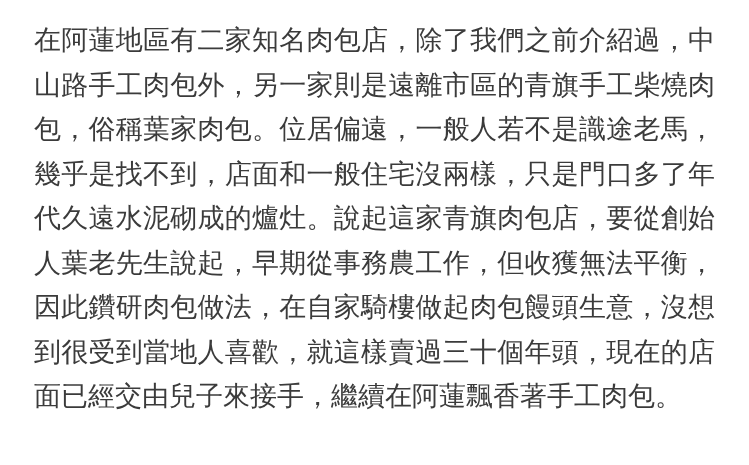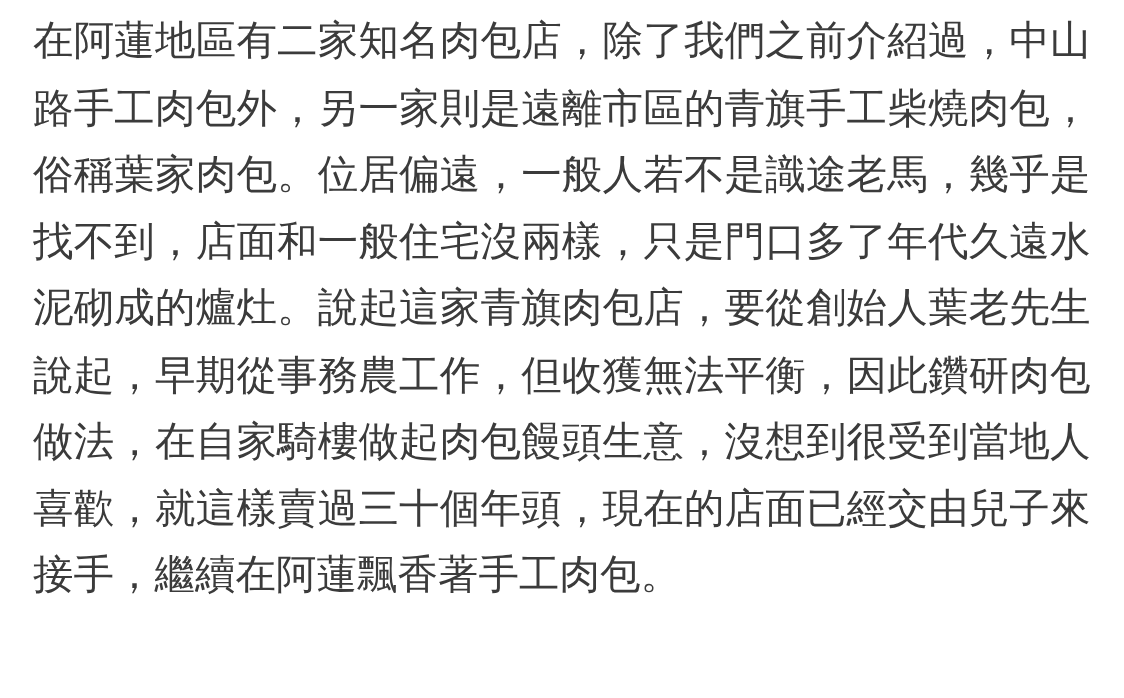--- a/index.html
+++ b/index.html
@@ -21,21 +21,21 @@
     background: #ffffff;
   }
   .article-body {
     font-size: 27px;
     line-height: 44.5px;
     color: #3b3b3b;
     text-align: justify;
     text-justify: inter-ideograph;
     letter-spacing: 0px;
     word-break: break-all;
-    margin: 4px;
+    margin: 16px;
   }
 </style>
 </head>
 <body>
 
 <div class="page">
   <p class="article-body">在阿蓮地區有二家知名肉包店，除了我們之前介紹過，中山路手工肉包外，另一家則是遠離市區的青旗手工柴燒肉包，俗稱葉家肉包。位居偏遠，一般人若不是識途老馬，幾乎是找不到，店面和一般住宅沒兩樣，只是門口多了年代久遠水泥砌成的爐灶。說起這家青旗肉包店，要從創始人葉老先生說起，早期從事務農工作，但收獲無法平衡，因此鑽研肉包做法，在自家騎樓做起肉包饅頭生意，沒想到很受到當地人喜歡，就這樣賣過三十個年頭，現在的店面已經交由兒子來接手，繼續在阿蓮飄香著手工肉包。</p>
 </div>
 
 </body></html>

